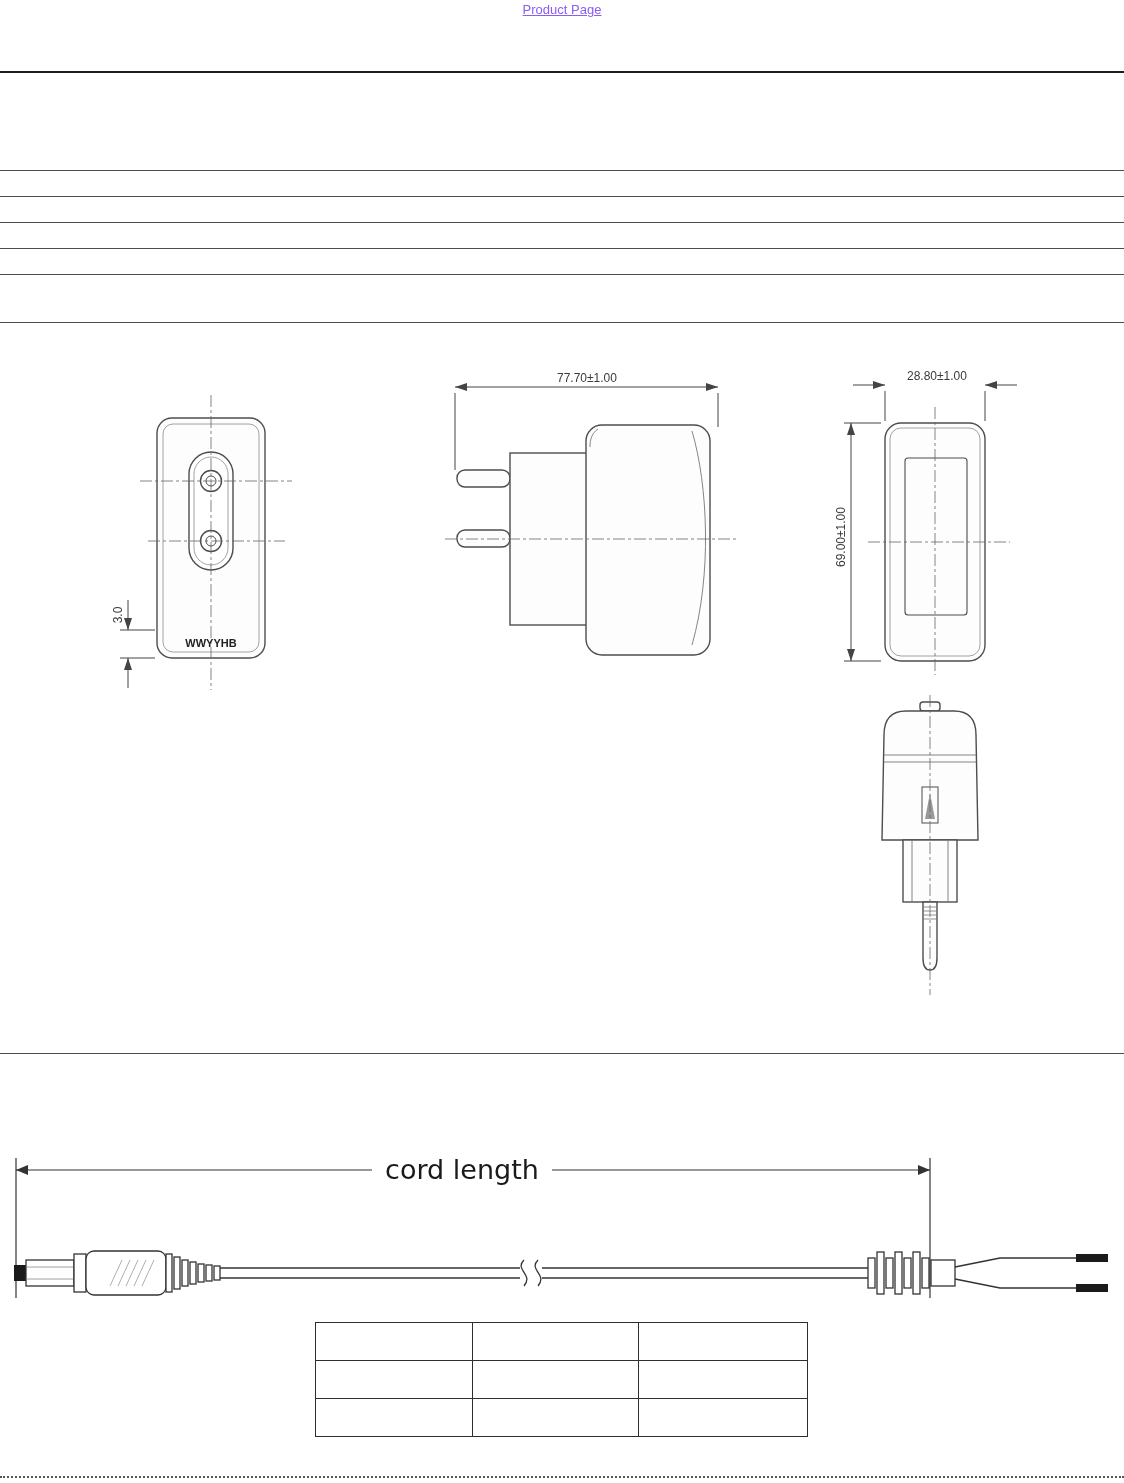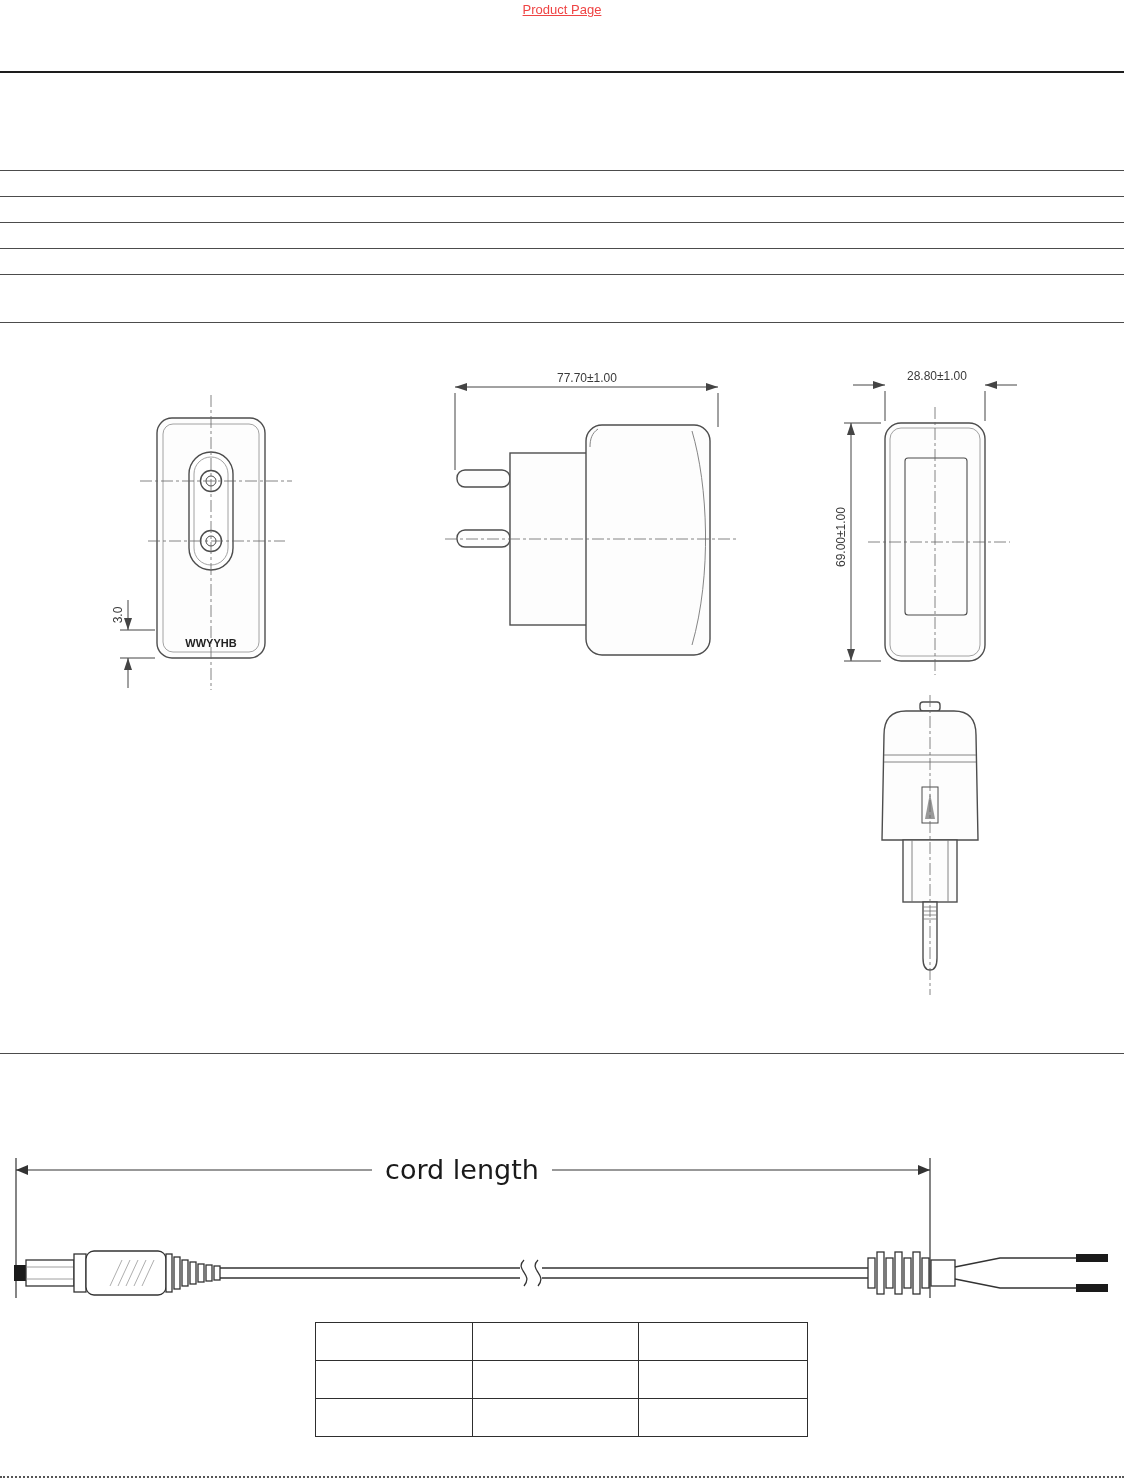--- a/index.html
+++ b/index.html
@@ -1,17 +1,17 @@
 <!DOCTYPE html>
 <html><head>
 <meta charset="utf-8">
 <style>
   html,body{margin:0;padding:0;background:#fff;}
   .page{position:relative;width:1124px;height:1483px;background:#fff;font-family:"Liberation Sans",sans-serif;overflow:hidden;}
-  .product-link{position:absolute;top:2px;left:0;right:0;text-align:center;font-size:13px;color:#ef4444;text-decoration:underline;cursor:pointer;}
+  .product-link{position:absolute;top:2px;left:0;right:0;text-align:center;font-size:13px;color:#8b5cf6;text-decoration:underline;cursor:pointer;}
   .hline{position:absolute;left:0;width:1124px;height:0;border-top:1px solid #4c4c4c;}
   .hline.thick{border-top:2px solid #1d1d1d;}
   svg.drawings,svg.cable{position:absolute;left:0;}
   text{font-family:"Liberation Sans",sans-serif;fill:#333;}
   .dimtext{font-size:12px;fill:#3a3a3a;}
   .marktext{font-size:11px;font-weight:bold;fill:#222;}
   .cordtext{font-size:27px;fill:#1a1a1a;font-family:"DejaVu Sans",sans-serif;}
   .spec-table{position:absolute;left:315px;top:1322px;border-collapse:collapse;}
   .spec-table td{border:1px solid #2e2e2e;height:37px;padding:0;font-size:12px;color:#222;}
   .spec-table td.c1{width:156px;}

